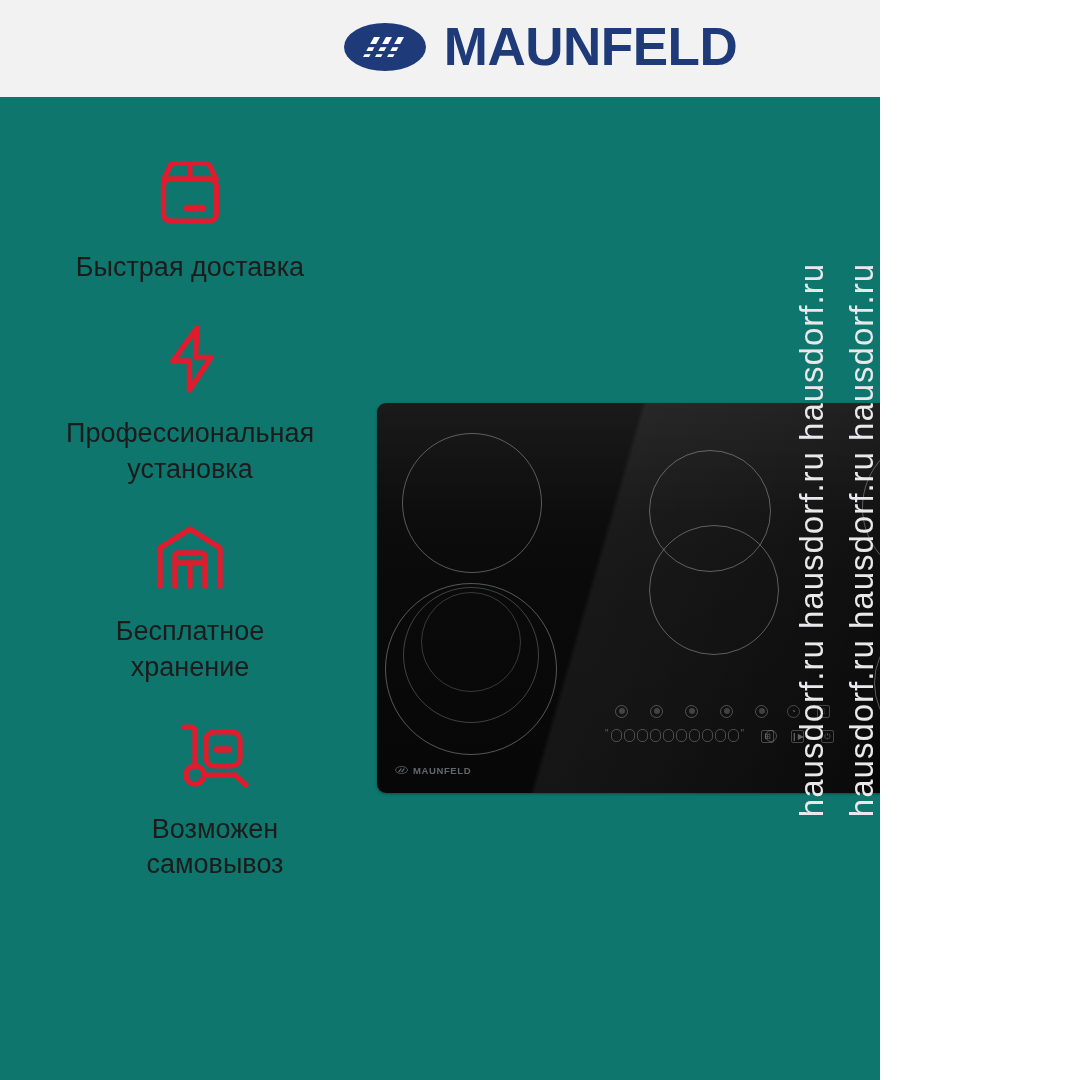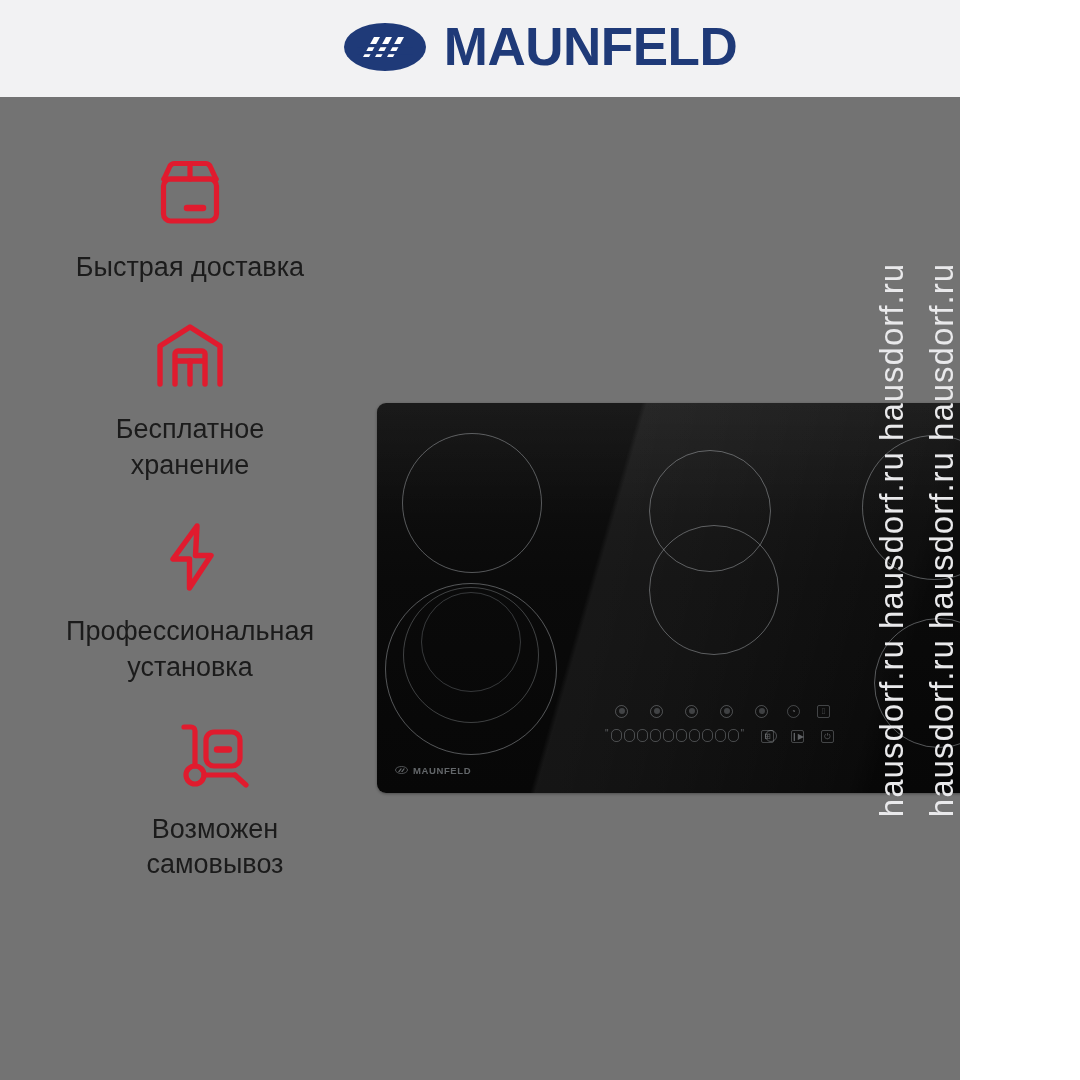--- a/index.html
+++ b/index.html
@@ -4,22 +4,22 @@
 <style>
   * { box-sizing: border-box; margin: 0; padding: 0; }
   html, body {
     width: 1080px; height: 1080px;
     background: #ffffff;
     font-family: "Liberation Sans", sans-serif;
     overflow: hidden;
   }
   #page {
     position: relative;
-    width: 960px; height: 1080px;
-    background: #737373;
+    width: 880px; height: 1080px;
+    background: #0f766e;
     overflow: hidden;
   }
 
   
   #header {
     position: absolute;
     left: 0; top: 0;
     width: 1080px; height: 97px;
     background: #f2f2f3;
     display: flex;
@@ -285,41 +285,41 @@
           <path d="M14 26 L20 13 C21 11.4 22.6 10.5 24.4 10.5 L55.6 10.5 C57.4 10.5 59 11.4 60 13 L66 26"></path>
           <rect x="13.5" y="26" width="53" height="42" rx="7"></rect>
           <line x1="40" y1="11" x2="40" y2="26"></line>
           <line x1="14" y1="26" x2="66" y2="26"></line>
           <line x1="37" y1="55" x2="53" y2="55" stroke-width="6.5"></line>
         </svg>
       </div>
       <div class="feature-label">Быстрая доставка</div>
     </div>
 
+    <div class="feature" id="feature-1">
+      <div class="feature-icon">
+        <svg width="68" height="80" viewBox="0 0 68 80" fill="none" stroke="#e01b2e" stroke-width="5.4" stroke-linecap="round" stroke-linejoin="round">
+          <path d="M41 9 L17 42 L33.5 42 L33.5 71 L55 38.5 L39.5 38.5 Z"></path>
+        </svg>
+      </div>
+      <div class="feature-label">Профессиональная
+установка</div>
+    </div>
+
     <div class="feature" id="feature-2">
       <div class="feature-icon">
         <svg width="80" height="74" viewBox="0 0 80 74" fill="none" stroke="#e01b2e" stroke-width="5.4" stroke-linecap="round" stroke-linejoin="round">
           <path d="M10 66 L10 28 L40 9 L70 28 L70 66"></path>
           <path d="M25 66 L25 36 C25 34.3 26.3 33 28 33 L52 33 C53.7 33 55 34.3 55 36 L55 66"></path>
           <line x1="26" y1="43" x2="54" y2="43"></line>
           <line x1="40" y1="43" x2="40" y2="66"></line>
         </svg>
       </div>
       <div class="feature-label">Бесплатное
 хранение</div>
-    </div>
-
-    <div class="feature" id="feature-1">
-      <div class="feature-icon">
-        <svg width="68" height="80" viewBox="0 0 68 80" fill="none" stroke="#e01b2e" stroke-width="5.4" stroke-linecap="round" stroke-linejoin="round">
-          <path d="M41 9 L17 42 L33.5 42 L33.5 71 L55 38.5 L39.5 38.5 Z"></path>
-        </svg>
-      </div>
-      <div class="feature-label">Профессиональная
-установка</div>
     </div>
 
     <div class="feature" id="feature-3">
       <div class="feature-icon">
         <svg width="84" height="74" viewBox="0 0 84 74" fill="none" stroke="#e01b2e" stroke-width="5.2" stroke-linecap="round" stroke-linejoin="round">
           <path d="M11 9 L18 9 C20.2 9 22 10.8 22 13 L22 48"></path>
           <circle cx="22" cy="57" r="9"></circle>
           <line x1="31" y1="57" x2="62" y2="57"></line>
           <line x1="62" y1="57" x2="73" y2="67"></line>
           <rect x="33" y="14" width="34" height="34" rx="8"></rect>

